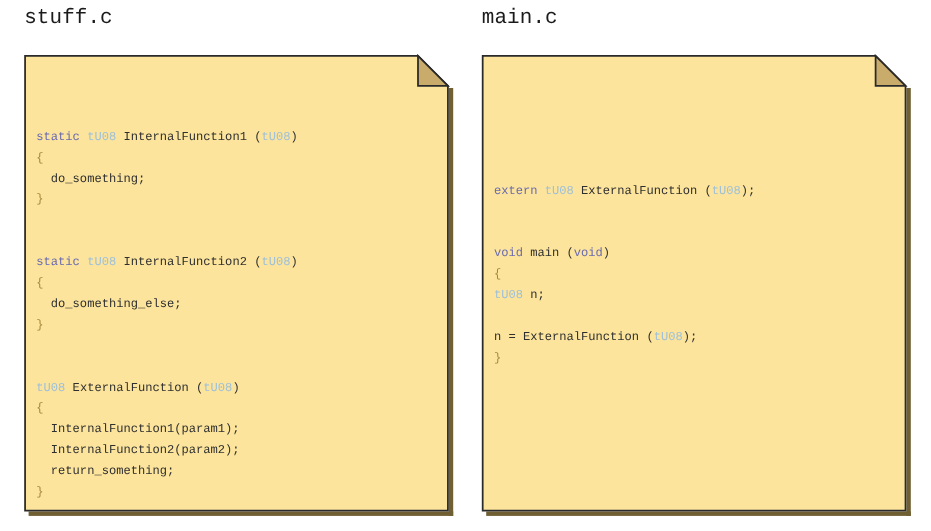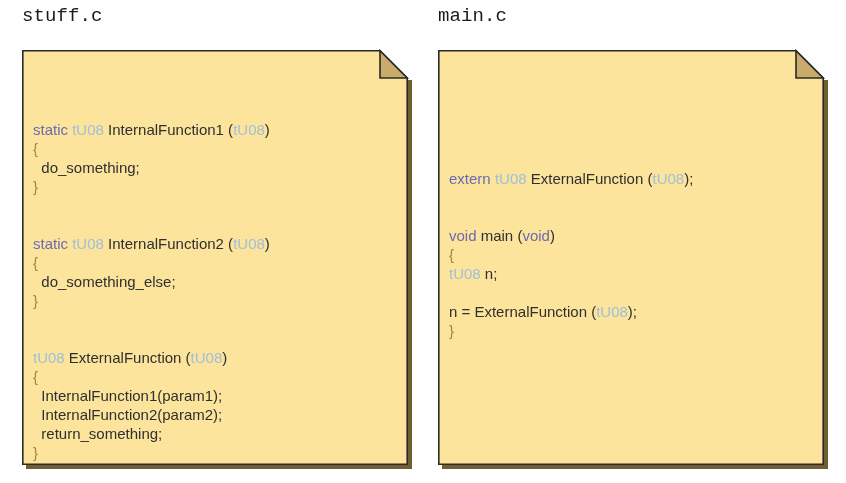--- a/index.html
+++ b/index.html
@@ -84,22 +84,22 @@
     height: 4px;
     background: #6f5f33;
   }
 
   
   .code {
     position: absolute;
     left: 11px;
     top: 0;
     right: 6px;
-    font-family: Liberation Sans, sans-serif;
-    font-size: 15px;
+    font-family: Liberation Mono, monospace;
+    font-size: 11px;
     line-height: 19px;
     white-space: pre;
     color: #2f2f2f;
   }
   .code.left-code  { top: 55px; }
   .code.right-code { top: 104px; }
 
   .ln { display: block; height: 19px; }
   .ln.blank { color: transparent; }
 

